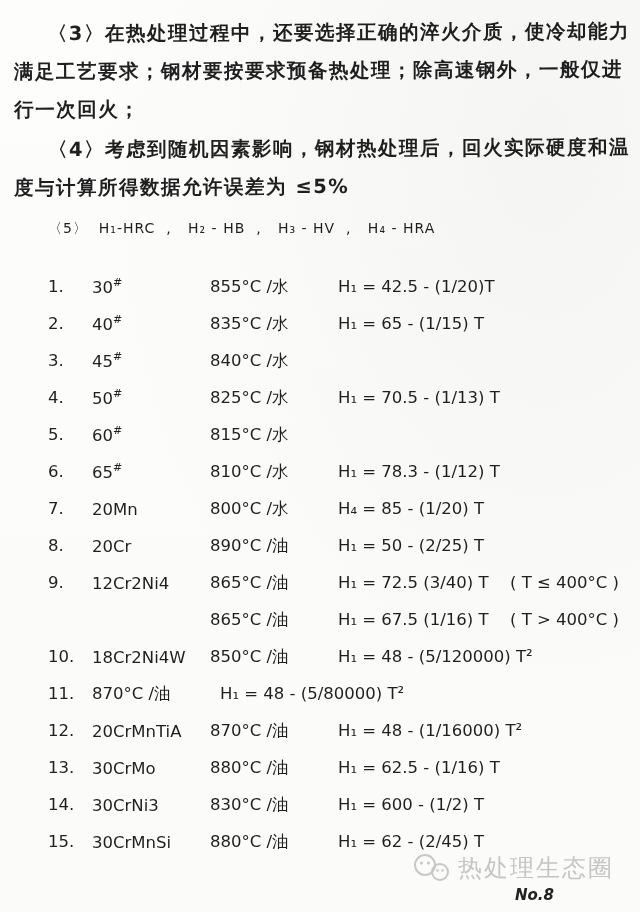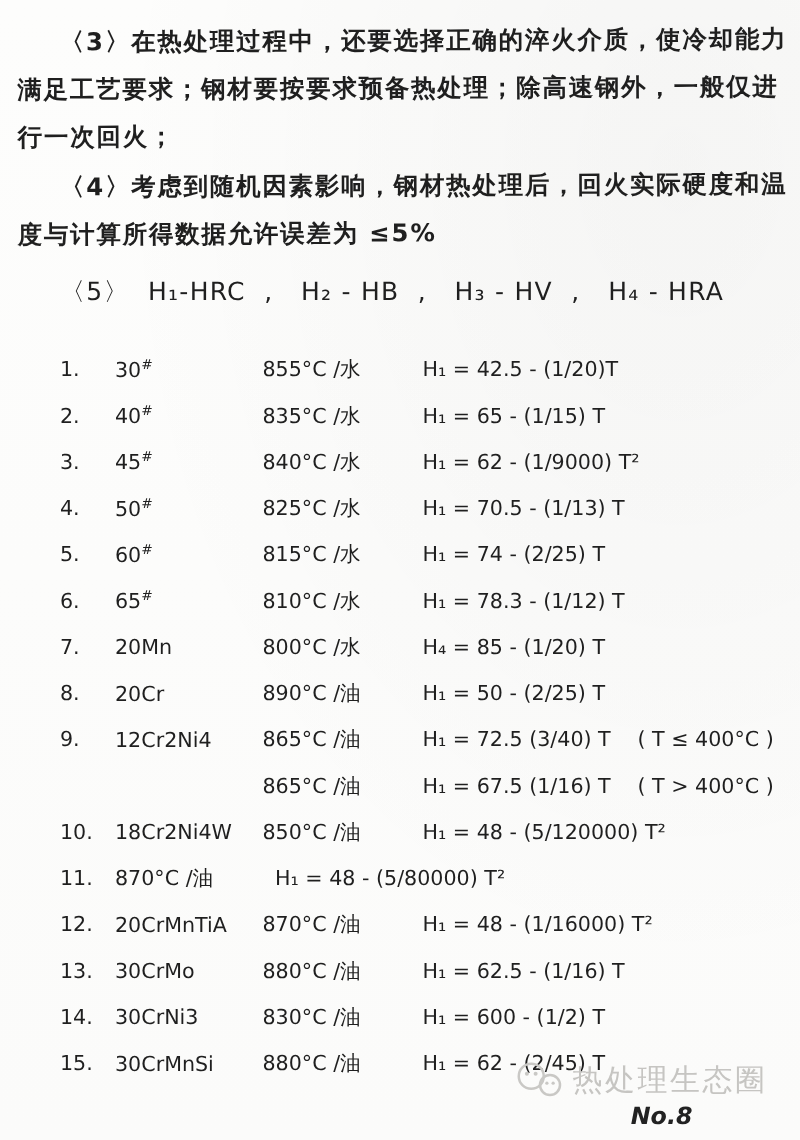--- a/index.html
+++ b/index.html
@@ -24,21 +24,21 @@
     margin:0 0 2px 0;
     font-size:19.5px;
     font-weight:600;
     line-height:38px;
     letter-spacing:1.5px;
     text-indent:34px;
     transform:rotate(-0.25deg);
   }
   .legend{
     margin:14px 0 10px 34px;
-    font-size:20px;
+    font-size:14px;
     font-weight:500;
     letter-spacing:1px;
     white-space:pre-wrap;
   }
   
   .rows{margin-top:8px;}
   .row{
     display:flex;
     align-items:baseline;
     height:37px;
@@ -64,21 +64,21 @@
     gap:6px;
     color:#c6c5c2;
     font-size:24px;
     letter-spacing:2px;
     font-weight:500;
   }
   .wm-logo{display:inline-block;line-height:0;}
   .pageno{
     margin:2px 60px 0 0;
     color:#222;
-    font-size:19px;
+    font-size:15px;
     font-weight:600;
     font-style:italic;
   }
 </style>
 </head>
 <body>
 
 <div class="page">
 
   <p class="para">〈3〉在热处理过程中，还要选择正确的淬火介质，使冷却能力满足工艺要求；钢材要按要求预备热处理；除高速钢外，一般仅进行一次回火；</p>
@@ -100,37 +100,35 @@
     <span class="c-steel"><span class="steel-base">40</span><sup class="steel-sup">#</sup></span>
     <span class="c-temp">835°C /水</span>
     <span class="c-formula">H₁ = 65 - (1/15) T</span>
     <span class="c-cond"></span>
   </div>
 
   <div class="row">
     <span class="c-no">3.</span>
     <span class="c-steel"><span class="steel-base">45</span><sup class="steel-sup">#</sup></span>
     <span class="c-temp">840°C /水</span>
-    <span class="c-formula">H₁ = 62 - (1/9000) T²</span>
     <span class="c-cond"></span>
   </div>
 
   <div class="row">
     <span class="c-no">4.</span>
     <span class="c-steel"><span class="steel-base">50</span><sup class="steel-sup">#</sup></span>
     <span class="c-temp">825°C /水</span>
     <span class="c-formula">H₁ = 70.5 - (1/13) T</span>
     <span class="c-cond"></span>
   </div>
 
   <div class="row">
     <span class="c-no">5.</span>
     <span class="c-steel"><span class="steel-base">60</span><sup class="steel-sup">#</sup></span>
     <span class="c-temp">815°C /水</span>
-    <span class="c-formula">H₁ = 74 - (2/25) T</span>
     <span class="c-cond"></span>
   </div>
 
   <div class="row">
     <span class="c-no">6.</span>
     <span class="c-steel"><span class="steel-base">65</span><sup class="steel-sup">#</sup></span>
     <span class="c-temp">810°C /水</span>
     <span class="c-formula">H₁ = 78.3 - (1/12) T</span>
     <span class="c-cond"></span>
   </div>

